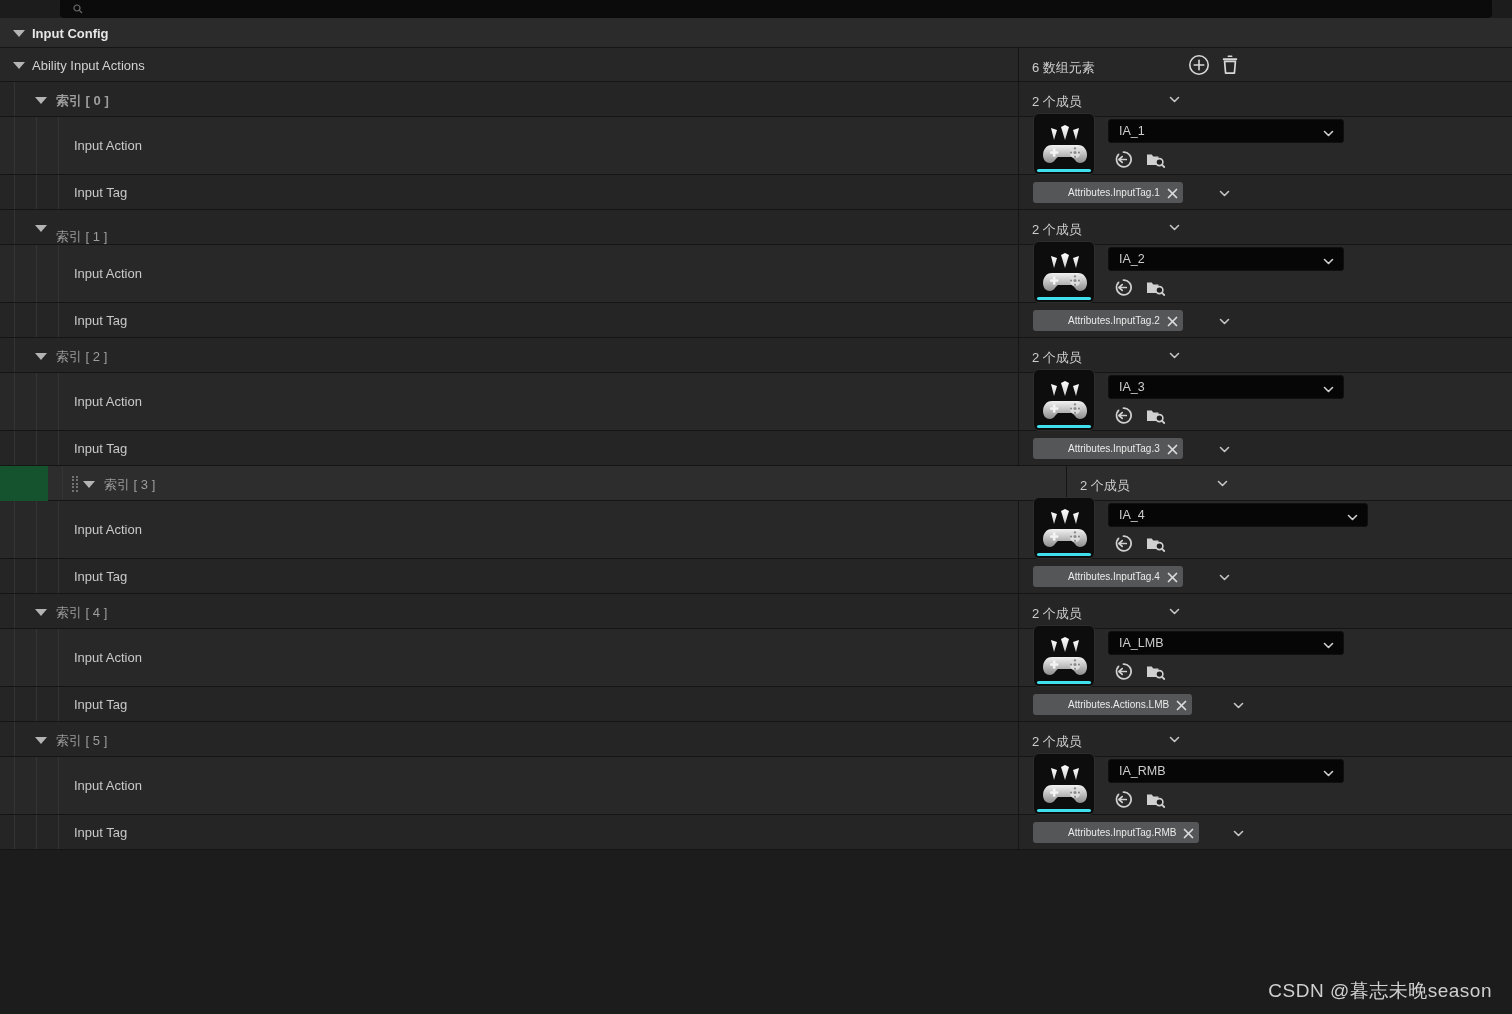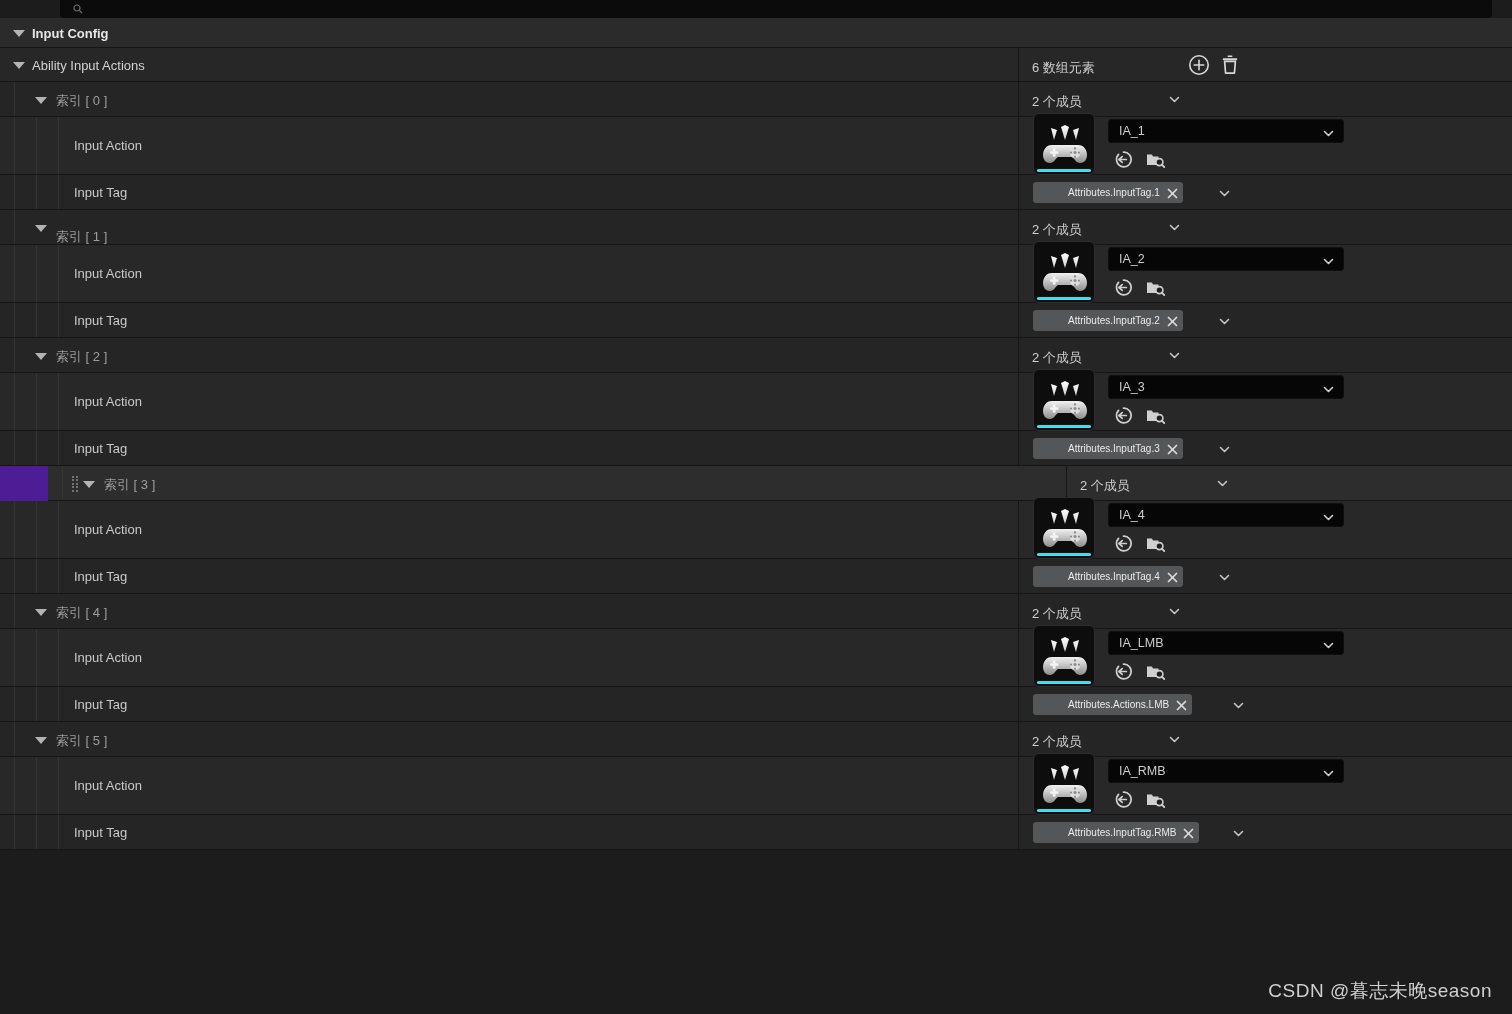--- a/index.html
+++ b/index.html
@@ -2,21 +2,21 @@
 <html><head>
 <meta charset="utf-8">
 <style>
   html, body {
     margin: 0; padding: 0;
     background: #1c1c1c;
     width: 1512px; height: 1014px;
     overflow: hidden;
     font-family: "Liberation Sans", "DejaVu Sans", sans-serif;
   }
-  #root { position: relative; width: 1512px; height: 1014px; background: #4c1d95; }
+  #root { position: relative; width: 1512px; height: 1014px; background: #14532d; }
 
   
   .searchstrip { position: absolute; top:0; left:0; width:1512px; height:18px; background:#1c1c1c; }
   .searchbox {
     position:absolute; top:-14px; left:60px; width:1430px; height:30px;
     background:#0b0b0b; border:1px solid #0a0a0a; border-radius:4px;
   }
   .searchbox .mag { position:absolute; left:12px; top:17px; width:10px; height:10px; }
   .searchbox .ph { position:absolute; left:32px; top:14px; font-size:12px; color:#5a5a5a; }
 
@@ -132,21 +132,21 @@
             <path d="M5.6 8.4 L16.4 8.4 L15.4 20.2 L6.6 20.2 Z" fill="none" stroke="#d8d8d8" stroke-width="1.7" stroke-linejoin="round"></path>
           </svg></div>
       </div>
       <div class="row" style="top: 82px; height: 35px;">
         <div class="lbg" style="background: rgb(37, 37, 37);"></div>
         <div class="rbg" style="background: rgb(37, 37, 37);"></div>
         <div class="guide" style="left: 14px;"></div>
         <div class="divider"></div>
         <div class="rowline"></div>
         <div class="tri" style="left: 35px; top: 14.5px;"></div>
-        <div class="label lbl-idx" style="left: 56px; top: 10px;">索引 [ 0 ]</div>
+        <div class="label lbl-idx" style="left: 56px; top: 10px; font-weight: bold;">索引 [ 0 ]</div>
         <div class="label lbl-val" style="left: 1032px; top: 11px;">2 个成员</div>
         <div class="chev" style="left: 1168px; top: 11px;">
           <svg width="13" height="13" viewBox="0 0 13 13">
             <polyline points="2.5,4.5 6.5,8.5 10.5,4.5" fill="none" stroke="#c6c6c6" stroke-width="1.6" stroke-linecap="round" stroke-linejoin="round"></polyline>
           </svg>
         </div>
       </div>
       <div class="row" style="top: 117px; height: 58px;">
         <div class="lbg" style="background: rgb(40, 40, 40);"></div>
         <div class="rbg" style="background: rgb(40, 40, 40);"></div>
@@ -440,21 +440,21 @@
             <path d="M18 31 C12 31 9 36 9 41 C9 46 12 49 16 49 C20 49 21 45 24 43 L38 43 C41 45 42 49 46 49 C50 49 53 46 53 41 C53 36 50 31 44 31 Z" fill="url(#gp)"></path>
             <rect x="16" y="37.2" width="8.4" height="2.6" rx="0.7" fill="#f4f4f4"></rect>
             <rect x="18.9" y="34.3" width="2.6" height="8.4" rx="0.7" fill="#f4f4f4"></rect>
             <circle cx="41" cy="38.6" r="5.4" fill="#dcdcdc"></circle>
             <circle cx="41" cy="38.6" r="1.5" fill="#8a8a8a"></circle>
             <circle cx="41" cy="34.4" r="1.1" fill="#8a8a8a"></circle>
             <circle cx="41" cy="42.8" r="1.1" fill="#8a8a8a"></circle>
             <circle cx="37" cy="38.6" r="1.1" fill="#8a8a8a"></circle>
             <circle cx="45" cy="38.6" r="1.1" fill="#8a8a8a"></circle>
           </svg><div class="cyan"></div></div>
-        <div class="combo" style="left: 1108px; top: 2px; width: 236px;">
+        <div class="combo" style="left: 1108px; top: 2px; width: 260px;">
           <div class="ctext">IA_4</div>
           <div class="cchev"><svg width="13" height="13" viewBox="0 0 13 13">
               <polyline points="2.5,4.5 6.5,8.5 10.5,4.5" fill="none" stroke="#cfcfcf" stroke-width="1.6" stroke-linecap="round" stroke-linejoin="round"></polyline>
             </svg></div>
         </div>
         <div class="miniicons" style="left: 1114px; top: 33px;"><svg width="19" height="19" viewBox="0 0 19 19">
             <path d="M9.5 2.2 A7.3 7.3 0 1 1 4.6 4.4" fill="none" stroke="#d0d0d0" stroke-width="1.7" stroke-linecap="round"></path>
             <line x1="12.3" y1="9.5" x2="5.2" y2="9.5" stroke="#d0d0d0" stroke-width="1.7" stroke-linecap="round"></line>
             <polyline points="8.2,6.6 5.0,9.5 8.2,12.4" fill="none" stroke="#d0d0d0" stroke-width="1.7" stroke-linecap="round" stroke-linejoin="round"></polyline>
           </svg></div>

